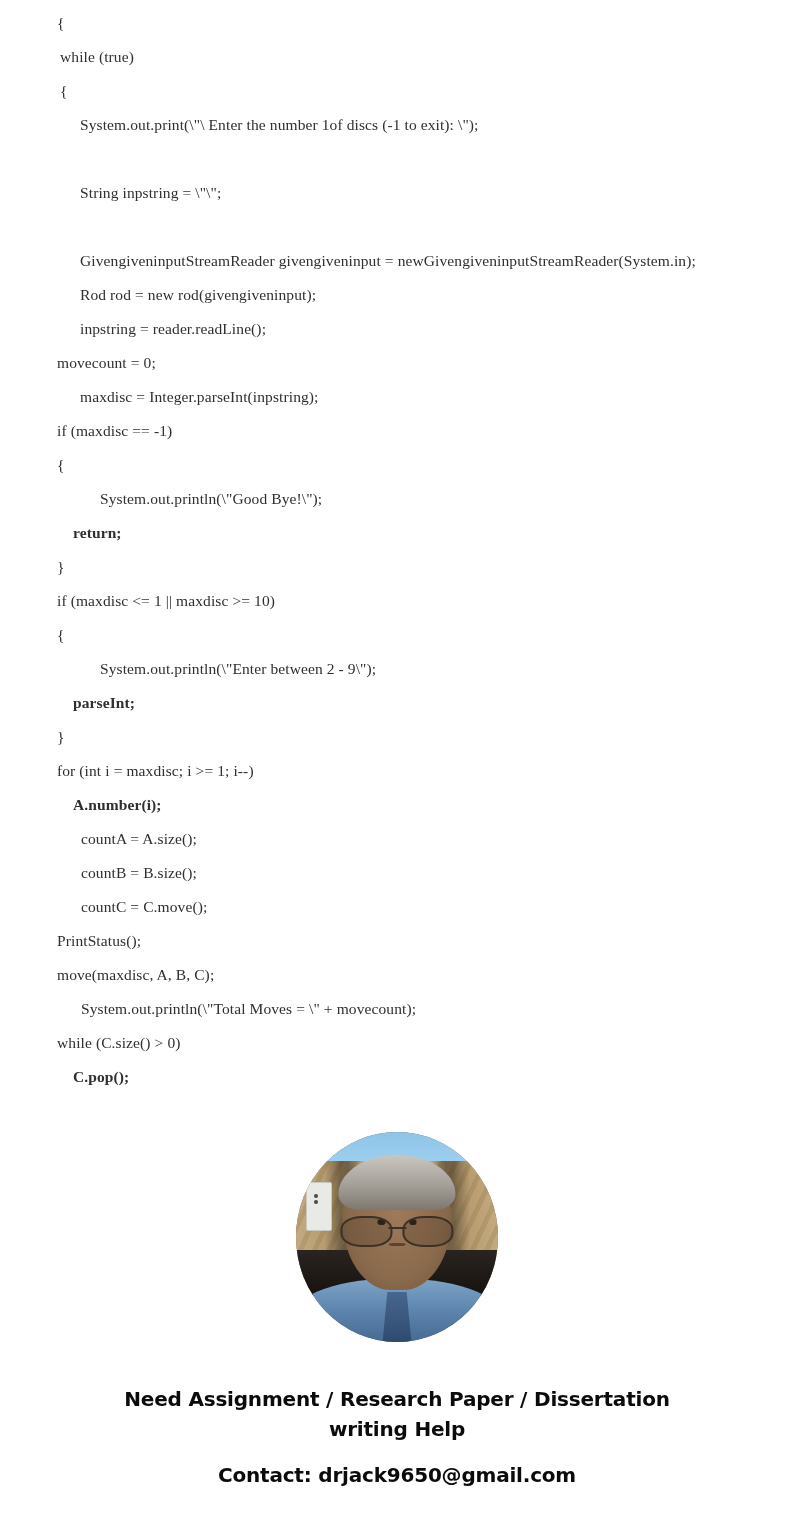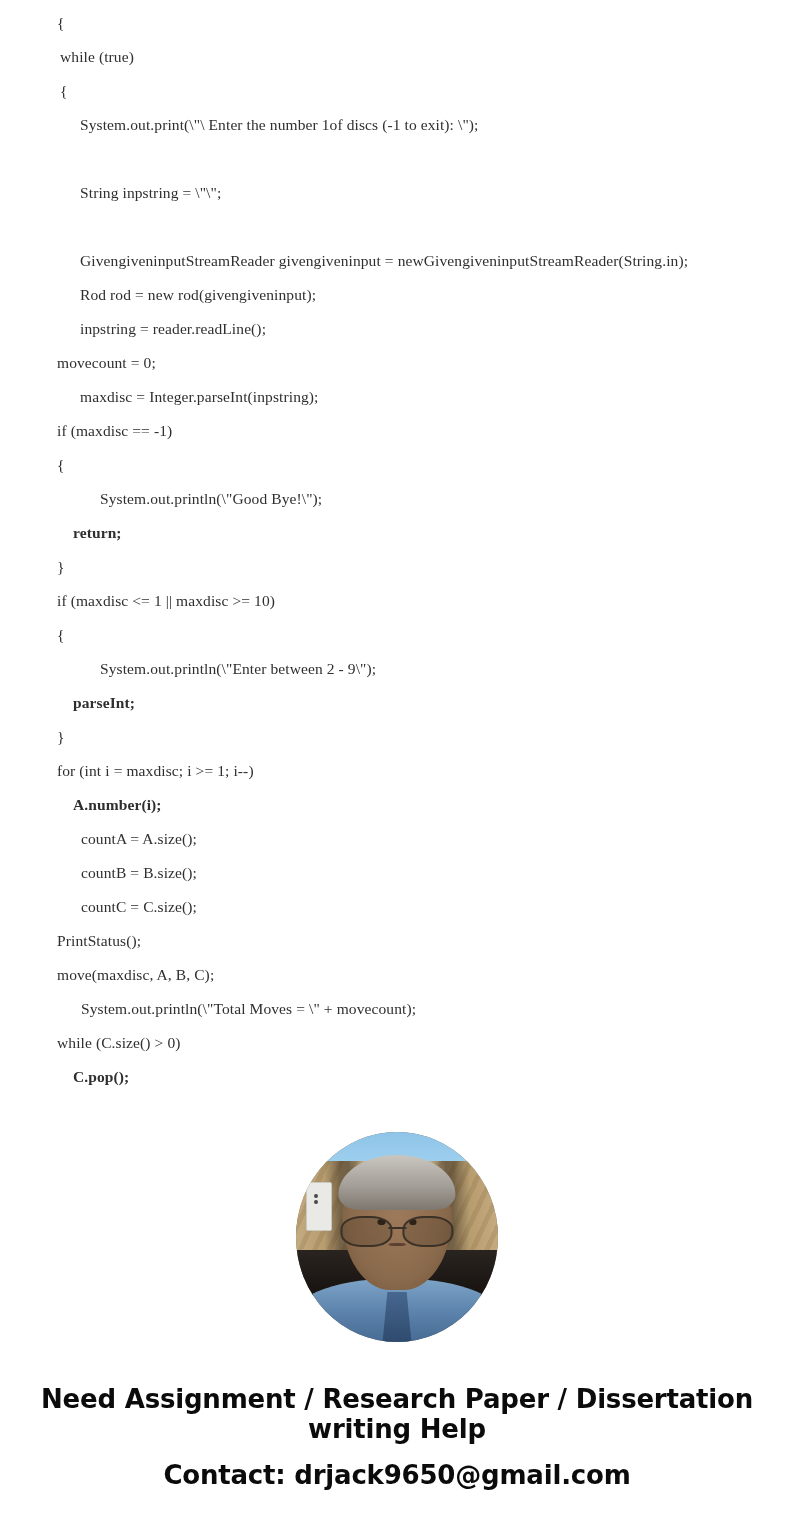--- a/index.html
+++ b/index.html
@@ -212,60 +212,60 @@
 
   
   .footer {
     margin-top: 42px;
     text-align: center;
     font-family: "DejaVu Sans", "Liberation Sans", sans-serif;
     font-weight: bold;
     color: #0b0b0b;
   }
   .footer-line {
-    font-size: 26px;
+    font-size: 20px;
     line-height: 30px;
     letter-spacing: -0.2px;
   }
   .footer-line.l1 { padding: 0 14px; }
   .footer-line.l3 { margin-top: 16px; }
 </style>
 </head>
 <body>
 
 <div class="page">
 
   <div class="code-block">
       <div class="code-line ind-1">{</div>
       <div class="code-line ind-0">while (true)</div>
       <div class="code-line ind-0">{</div>
       <div class="code-line ind-4">System.out.print(\"\ Enter the number 1of discs (-1 to exit): \");</div>
       <div class="code-line ind-0 blank"></div>
       <div class="code-line ind-4">String inpstring = \"\";</div>
       <div class="code-line ind-0 blank"></div>
-      <div class="code-line ind-4">GivengiveninputStreamReader givengiveninput = newGivengiveninputStreamReader(String.in);</div>
+      <div class="code-line ind-4">GivengiveninputStreamReader givengiveninput = newGivengiveninputStreamReader(System.in);</div>
       <div class="code-line ind-4">Rod rod = new rod(givengiveninput);</div>
       <div class="code-line ind-4">inpstring = reader.readLine();</div>
       <div class="code-line ind-1">movecount = 0;</div>
       <div class="code-line ind-4">maxdisc = Integer.parseInt(inpstring);</div>
       <div class="code-line ind-1">if (maxdisc == -1)</div>
       <div class="code-line ind-1">{</div>
       <div class="code-line ind-5">System.out.println(\"Good Bye!\");</div>
       <div class="code-line ind-2">return;</div>
       <div class="code-line ind-1">}</div>
       <div class="code-line ind-1">if (maxdisc &lt;= 1 || maxdisc &gt;= 10)</div>
       <div class="code-line ind-1">{</div>
       <div class="code-line ind-5">System.out.println(\"Enter between 2 - 9\");</div>
       <div class="code-line ind-2">parseInt;</div>
       <div class="code-line ind-1">}</div>
       <div class="code-line ind-1">for (int i = maxdisc; i &gt;= 1; i--)</div>
       <div class="code-line ind-2">A.number(i);</div>
       <div class="code-line ind-3">countA = A.size();</div>
       <div class="code-line ind-3">countB = B.size();</div>
-      <div class="code-line ind-3">countC = C.size();</div>
+      <div class="code-line ind-3">countC = C.move();</div>
       <div class="code-line ind-1">PrintStatus();</div>
       <div class="code-line ind-1">move(maxdisc, A, B, C);</div>
       <div class="code-line ind-3">System.out.println(\"Total Moves = \" + movecount);</div>
       <div class="code-line ind-1">while (C.size() &gt; 0)</div>
       <div class="code-line ind-2">C.pop();</div>
     </div>
 
   <div class="avatar-wrap">
     <div class="avatar">
       <div class="av-sky"></div>

